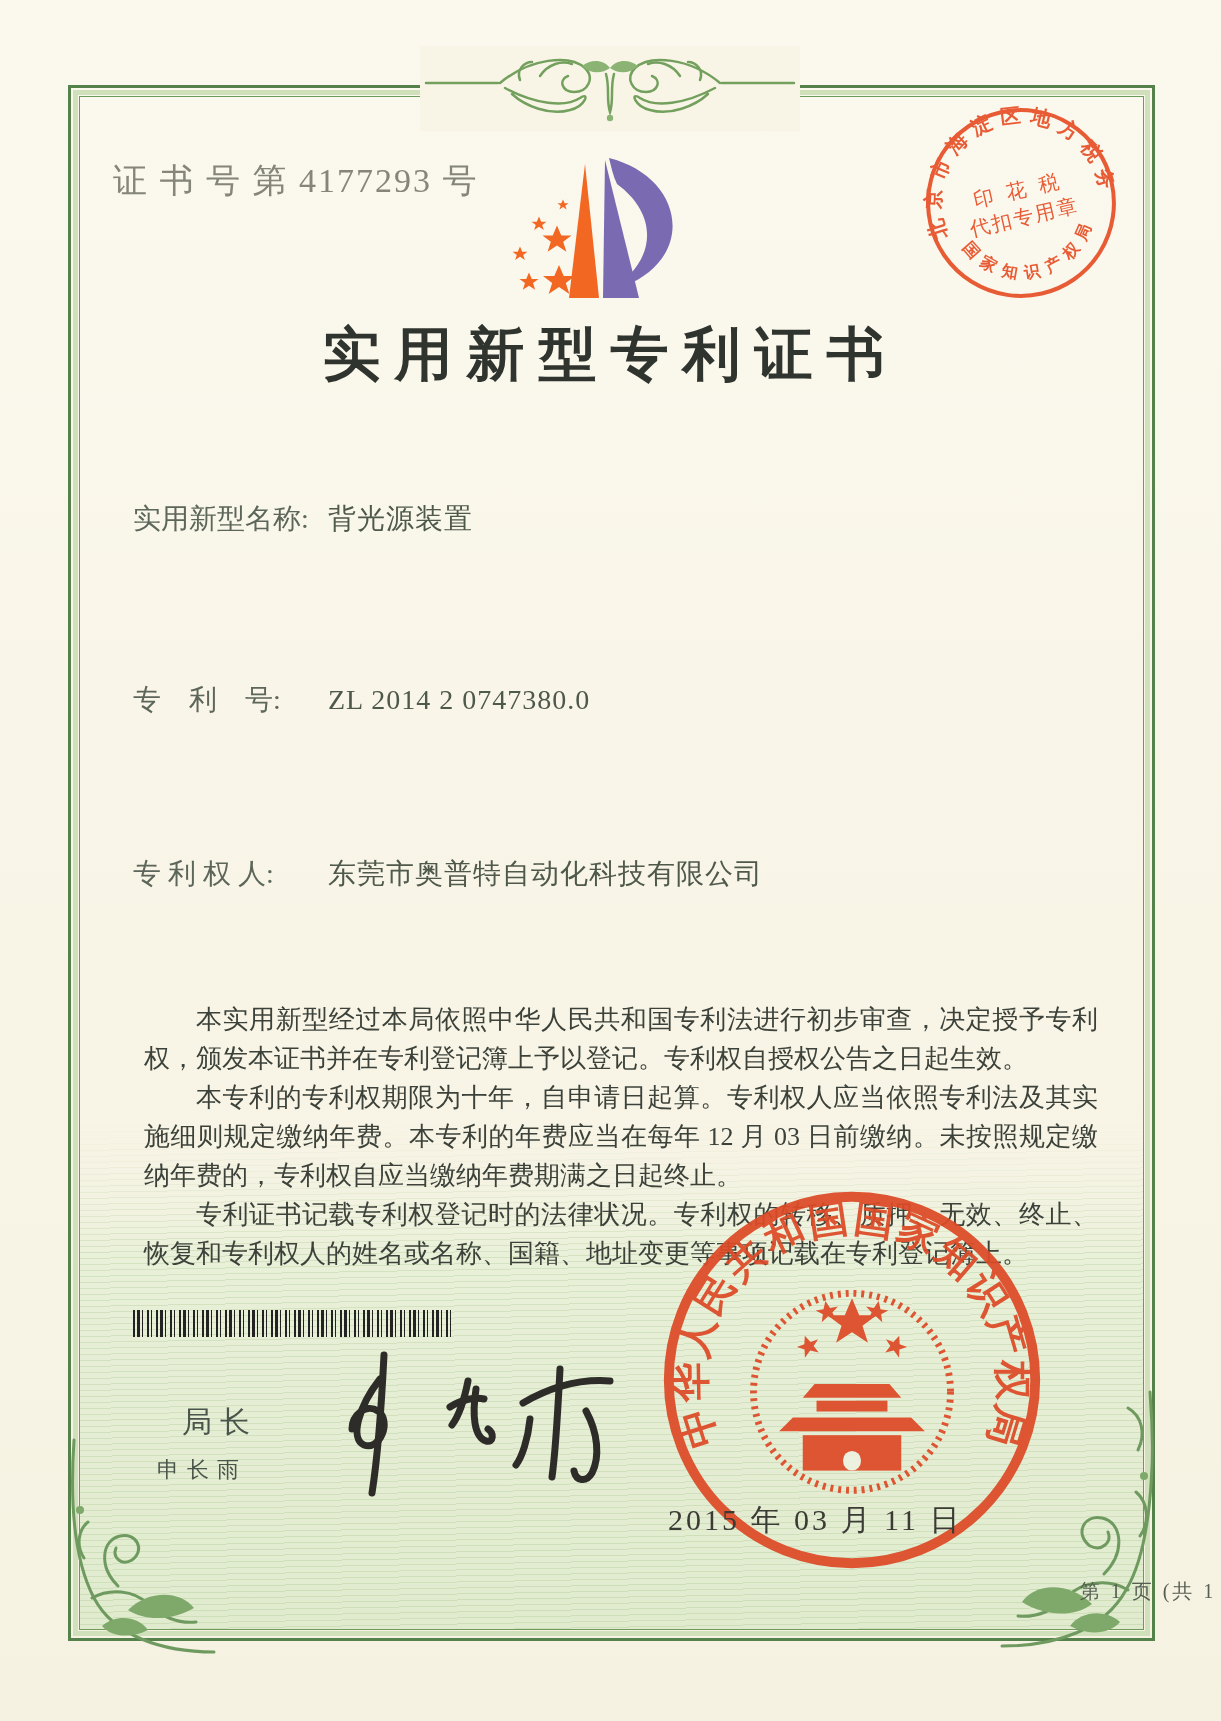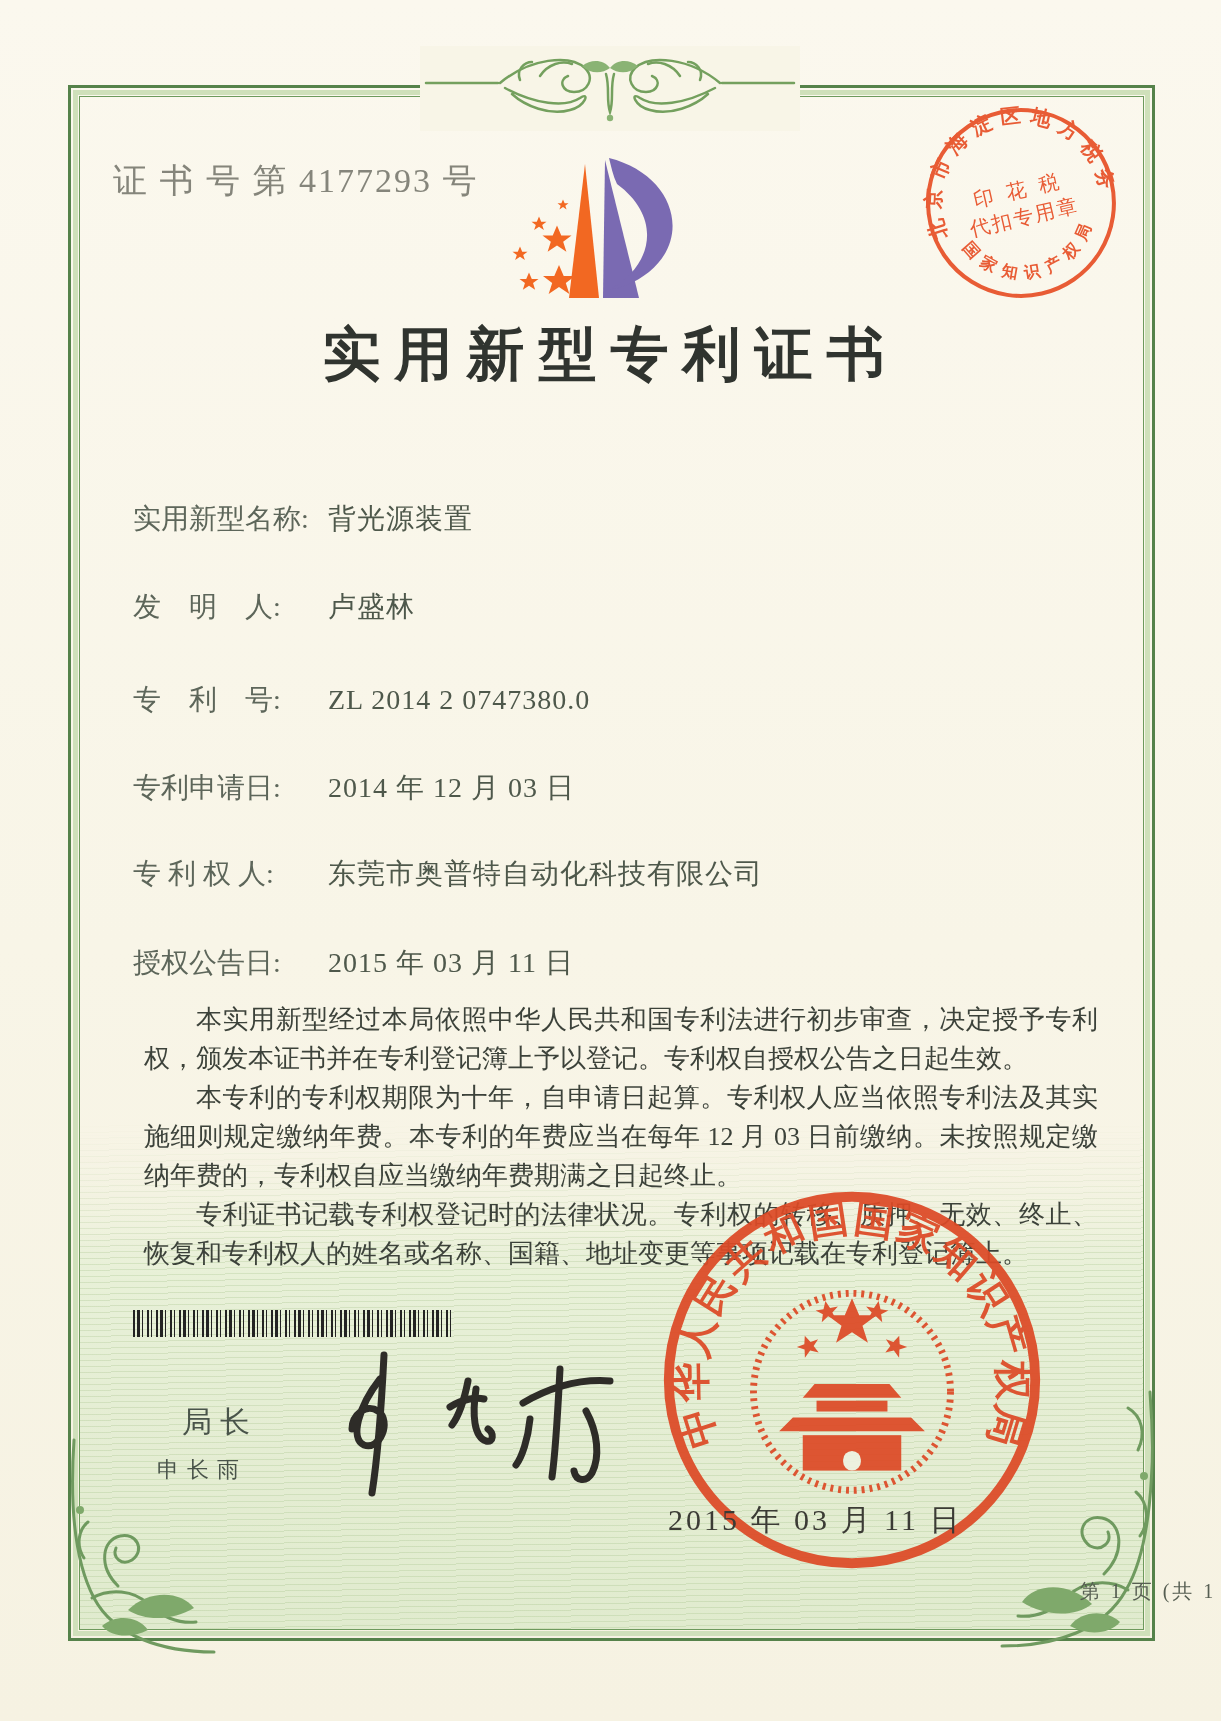--- a/index.html
+++ b/index.html
@@ -163,39 +163,27 @@
       <textPath href="#taxBottomArc" startOffset="4" textLength="160" lengthAdjust="spacing">国家知识产权局</textPath>
     </text>
   </svg>
 
   <div class="doc-title">实用新型专利证书</div>
 
   <div class="field f0">
     <span class="flabel">实用新型名称:</span>
     <span class="fvalue">背光源装置</span>
   </div>
-  <div class="field f1">
-    <span class="flabel">发　明　人:</span>
-    <span class="fvalue">卢盛林</span>
-  </div>
   <div class="field f2">
     <span class="flabel">专　利　号:</span>
     <span class="fvalue">ZL 2014 2 0747380.0</span>
   </div>
-  <div class="field f3">
-    <span class="flabel">专利申请日:</span>
-    <span class="fvalue">2014 年 12 月 03 日</span>
-  </div>
   <div class="field f4">
     <span class="flabel">专 利 权 人:</span>
     <span class="fvalue">东莞市奥普特自动化科技有限公司</span>
-  </div>
-  <div class="field f5">
-    <span class="flabel">授权公告日:</span>
-    <span class="fvalue">2015 年 03 月 11 日</span>
   </div>
 
   <div class="body-text">
     <p>本实用新型经过本局依照中华人民共和国专利法进行初步审查，决定授予专利权，颁发本证书并在专利登记簿上予以登记。专利权自授权公告之日起生效。</p>
     <p>本专利的专利权期限为十年，自申请日起算。专利权人应当依照专利法及其实施细则规定缴纳年费。本专利的年费应当在每年 12 月 03 日前缴纳。未按照规定缴纳年费的，专利权自应当缴纳年费期满之日起终止。</p>
     <p>专利证书记载专利权登记时的法律状况。专利权的转移、质押、无效、终止、恢复和专利权人的姓名或名称、国籍、地址变更等事项记载在专利登记簿上。</p>
   </div>
 
   <div class="barcode"></div>
 

